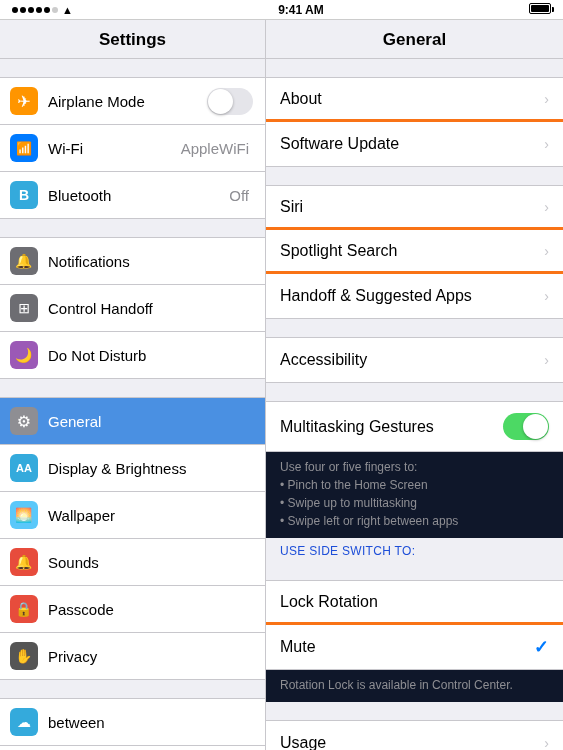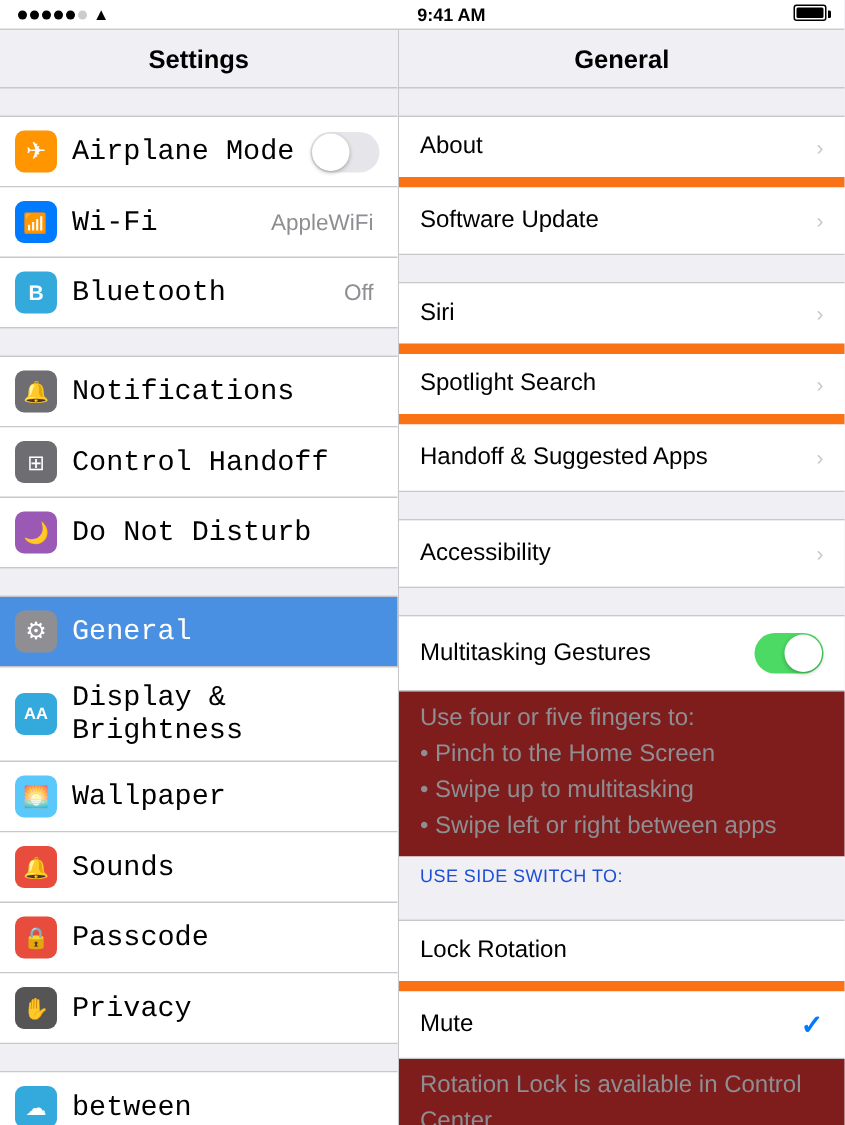--- a/index.html
+++ b/index.html
@@ -86,21 +86,21 @@
     .sidebar-item.active {
       background: #4a90e2;
     }
     .sidebar-item.active .item-label { color: #fff; }
     .item-icon {
       width: 28px; height: 28px; border-radius: 6px;
       display: flex; align-items: center; justify-content: center;
       margin-right: 10px; flex-shrink: 0; font-size: 16px; color: #fff;
     }
     .item-label {
-      flex: 1; font-size: 19px; color: #000; font-family: Liberation Mono, monospace;
+      flex: 1; font-size: 15px; color: #000;
     }
     .item-value {
       font-size: 15px; color: #8e8e93; margin-right: 4px;
     }
     .toggle-switch {
       width: 46px; height: 27px; border-radius: 14px;
       background: #e5e5ea; position: relative; cursor: pointer;
       flex-shrink: 0;
     }
     .toggle-switch .knob {
@@ -127,21 +127,21 @@
     .detail-group {
       background: #fff;
       margin-top: 18px;
       border-top: 1px solid #c8c7cc;
       border-bottom: 1px solid #c8c7cc;
     }
     .detail-item {
       display: flex;
       align-items: center;
       padding: 11px 14px;
-      border-bottom: 7px solid #f97316;
+      border-bottom: 3px solid #f97316;
       min-height: 44px;
       background: #fff;
       cursor: pointer;
     }
     .detail-item:last-child { border-bottom: none; }
     .detail-label {
       flex: 1; font-size: 16px; color: #000;
     }
     .chevron {
       color: #c7c7cc; font-size: 14px; font-weight: 300;
@@ -153,24 +153,24 @@
     .toggle-green {
       width: 46px; height: 27px; border-radius: 14px;
       background: #4cd964; position: relative; flex-shrink: 0;
     }
     .toggle-green .knob {
       width: 25px; height: 25px; border-radius: 50%; background: #fff;
       position: absolute; top: 1px; right: 1px;
       box-shadow: 0 1px 3px rgba(0,0,0,0.3);
     }
     .hint-text {
-      font-size: 16px; color: #8e8e93;
+      font-size: 12px; color: #8e8e93;
       padding: 6px 14px 8px;
       line-height: 1.5;
-      background: #7f1d1d;
+      background: #0f172a;
     }
     .section-label {
       font-size: 12px; color: #1d4ed8;
       padding: 6px 14px 4px;
       text-transform: uppercase;
       letter-spacing: 0.3px;
       background: #efeff4;
     }
     
     .bg-orange { background: #ff9500; }

